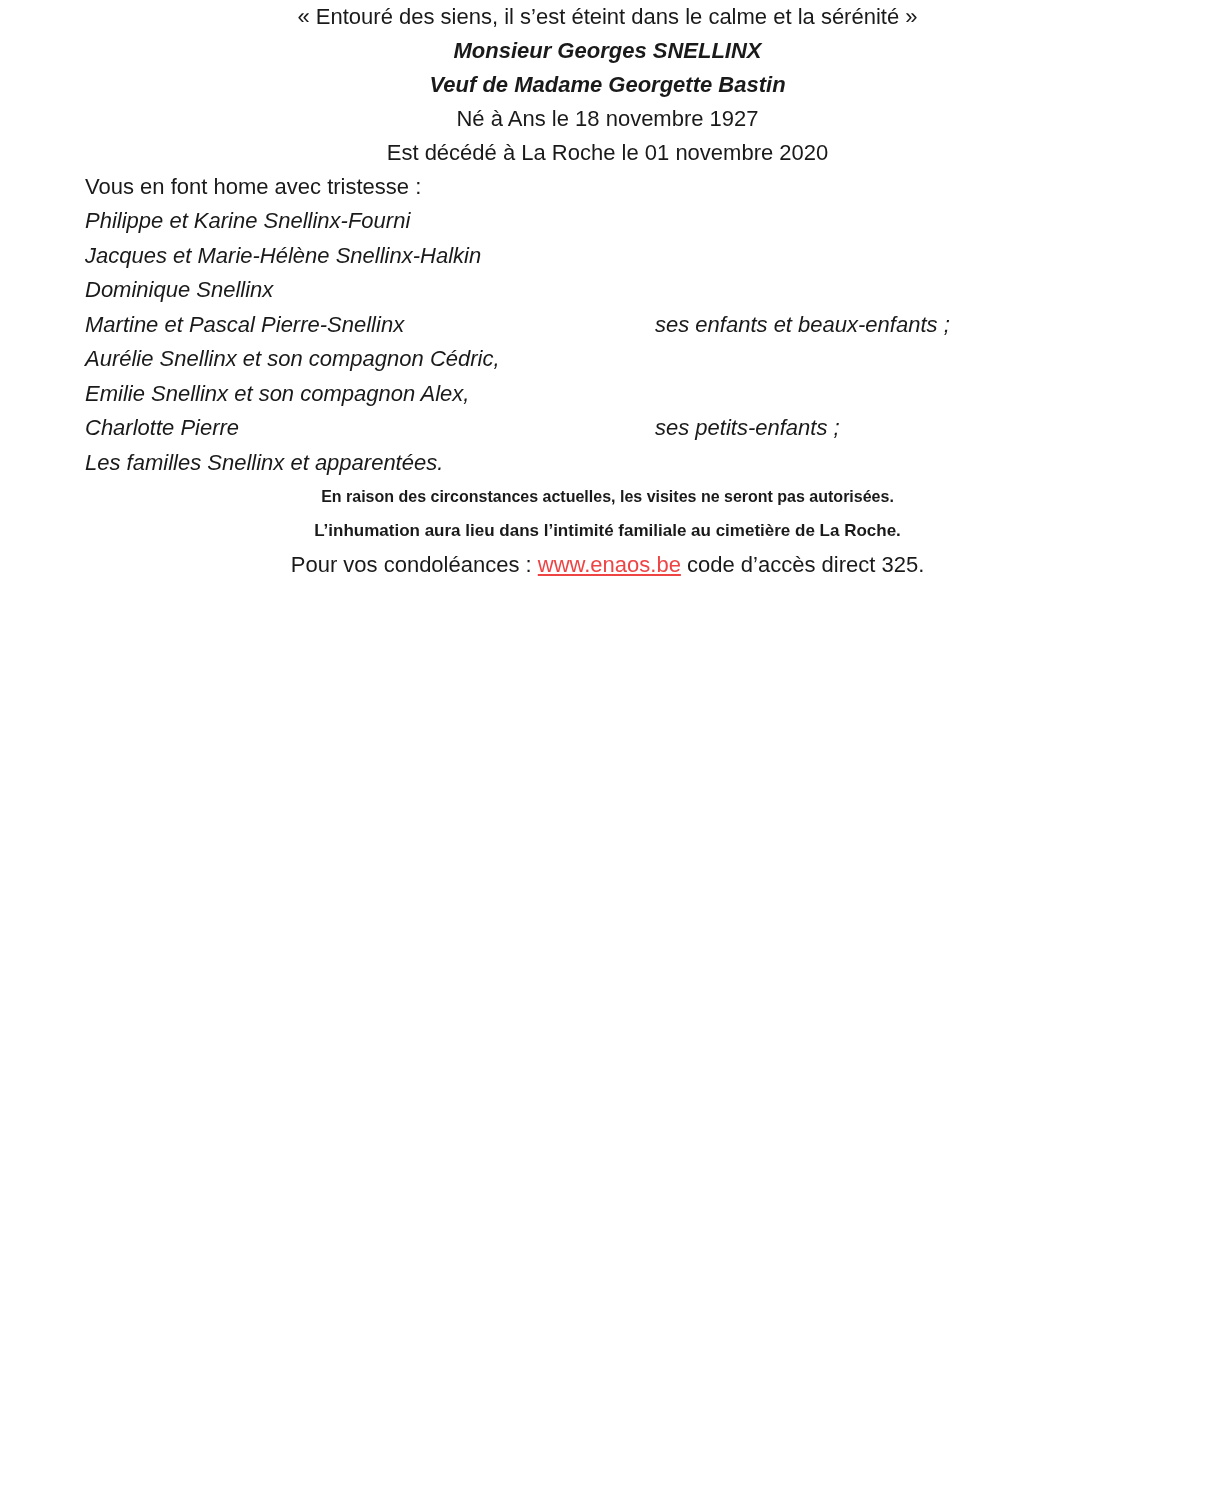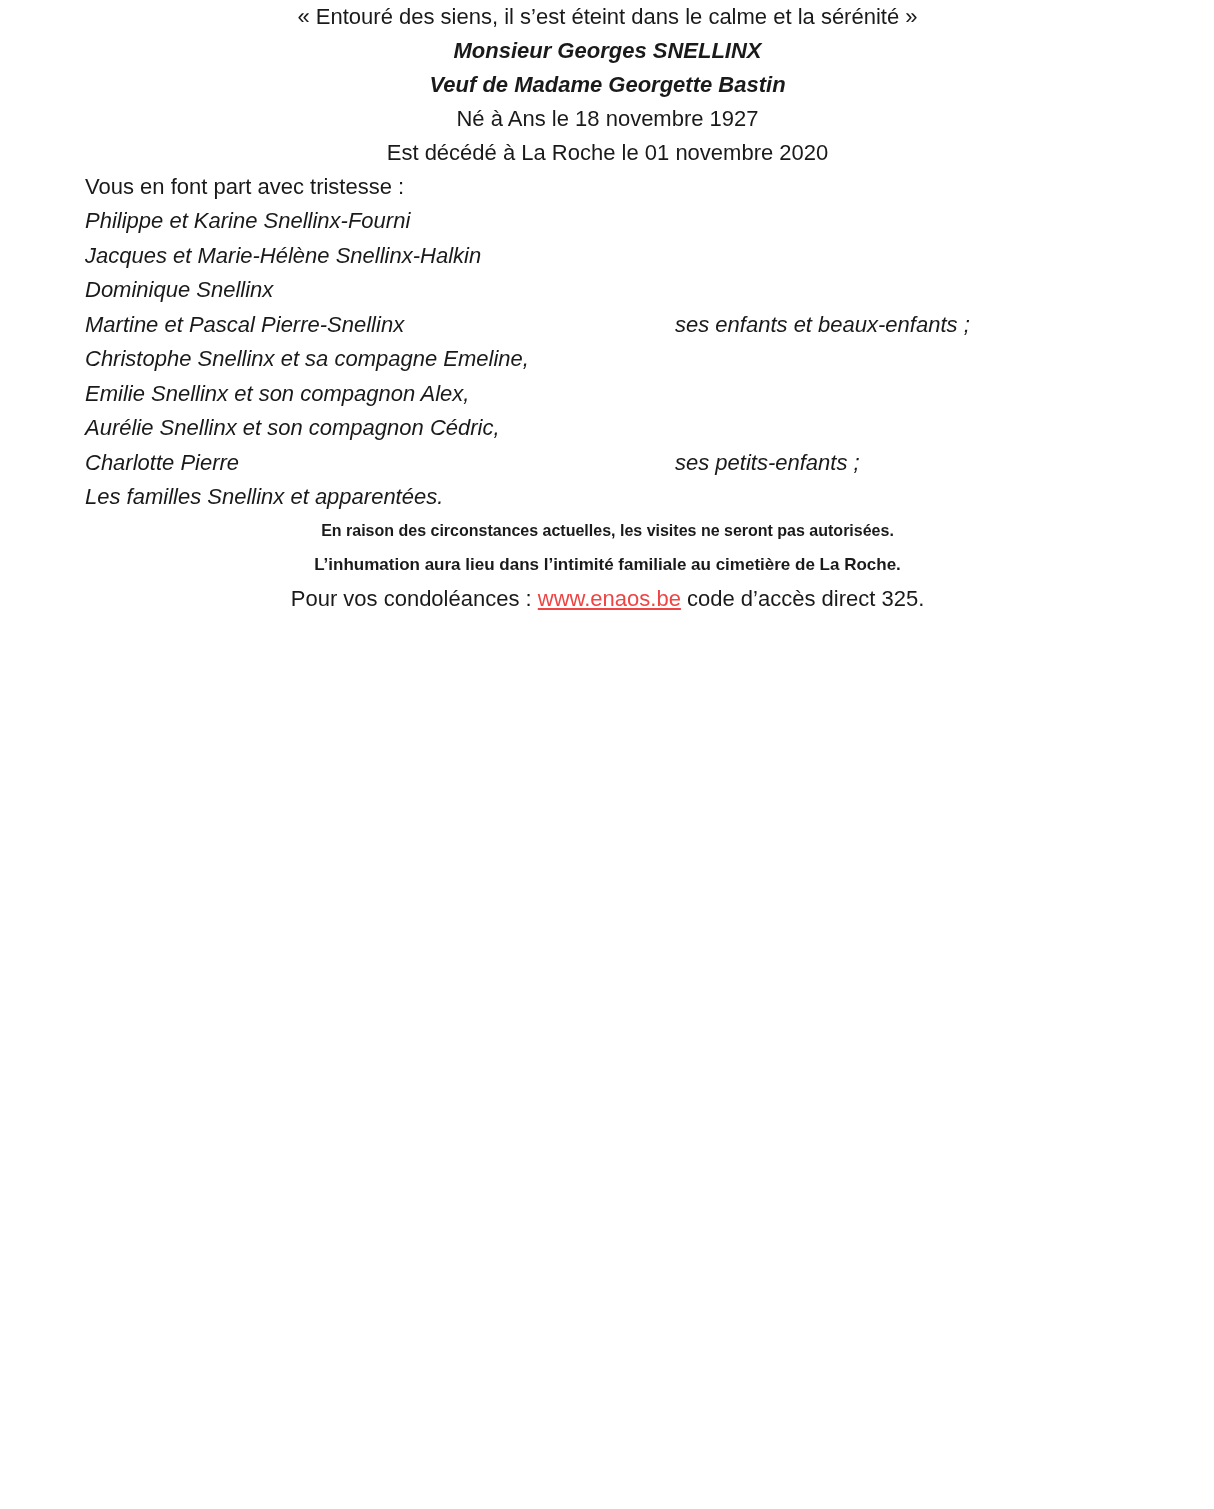--- a/index.html
+++ b/index.html
@@ -42,21 +42,21 @@
   .grandch      { margin-top: 30px; }
   .families     { margin-top: 31px; }
   .thanks       { margin-top: 61px; line-height: 35px; }
   .visits       { margin-top: 33px; font-size: 16px; }
   .burial       { margin-top: 37px; font-size: 17px; }
   .condolences  { margin-top: 91px; }
 
   .with-label { position: relative; }
   .rel-label {
     position: absolute;
-    left: 590px;
+    left: 570px;
     top: 0;
     white-space: nowrap;
   }
   a.enaos-link {
     color: #ef4444;
     text-decoration: underline;
     cursor: pointer;
   }
 </style>
 </head>
@@ -69,36 +69,35 @@
 
     <p class="center bolditalic name">Monsieur Georges SNELLINX</p>
 
     <p class="center bolditalic veuf">Veuf de Madame Georgette Bastin</p>
 
     <div class="block dates">
       <p class="center">Né à Ans le 18 novembre 1927</p>
       <p class="center">Est décédé à La Roche le 01 novembre 2020</p>
     </div>
 
-    <p class="intro">Vous en font part avec tristesse :</p>
+    <p class="intro">Vous en font home avec tristesse :</p>
 
     <div class="block list italic children">
       <p>Philippe et Karine Snellinx-Fourni</p>
       <p>Jacques et Marie-Hélène Snellinx-Halkin</p>
       <p>Dominique Snellinx</p>
       <p class="with-label">
         <span>Martine et Pascal Pierre-Snellinx</span>
         <span class="rel-label">ses enfants et beaux-enfants ;</span>
       </p>
     </div>
 
     <div class="block list italic grandch">
-      <p>Christophe Snellinx et sa compagne Emeline,</p>
+      <p>Aurélie Snellinx et son compagnon Cédric,</p>
       <p>Emilie Snellinx et son compagnon Alex,</p>
-      <p>Aurélie Snellinx et son compagnon Cédric,</p>
       <p class="with-label">
         <span>Charlotte Pierre</span>
         <span class="rel-label">ses petits-enfants ;</span>
       </p>
     </div>
 
     <p class="italic families">Les familles Snellinx et apparentées.</p>
 
 
     <p class="center bold visits">En raison des circonstances actuelles, les visites ne seront pas autorisées.</p>

